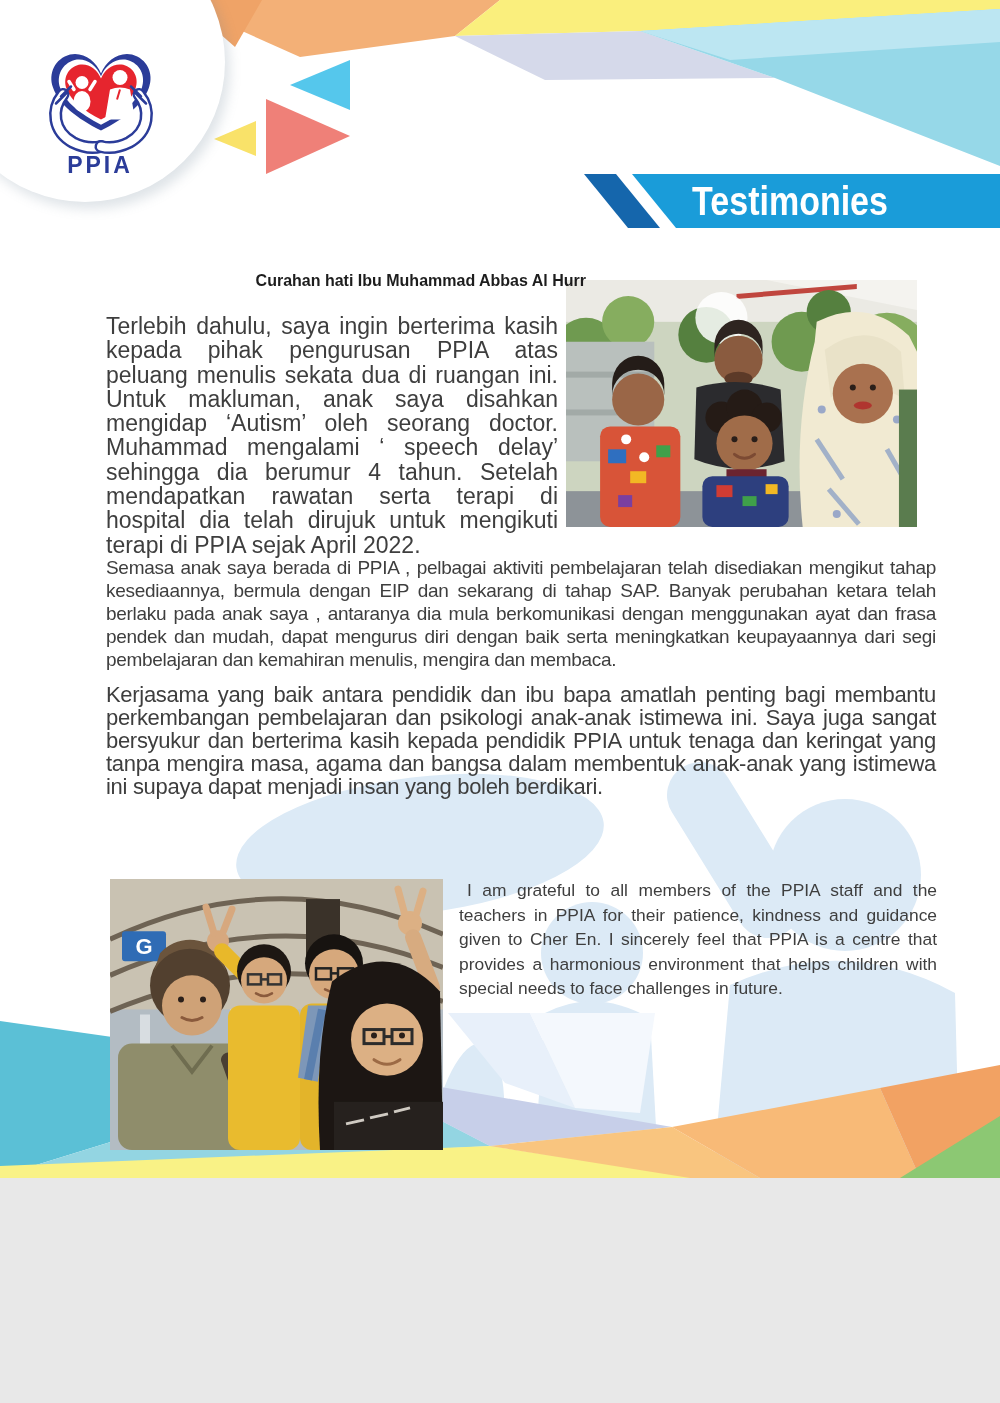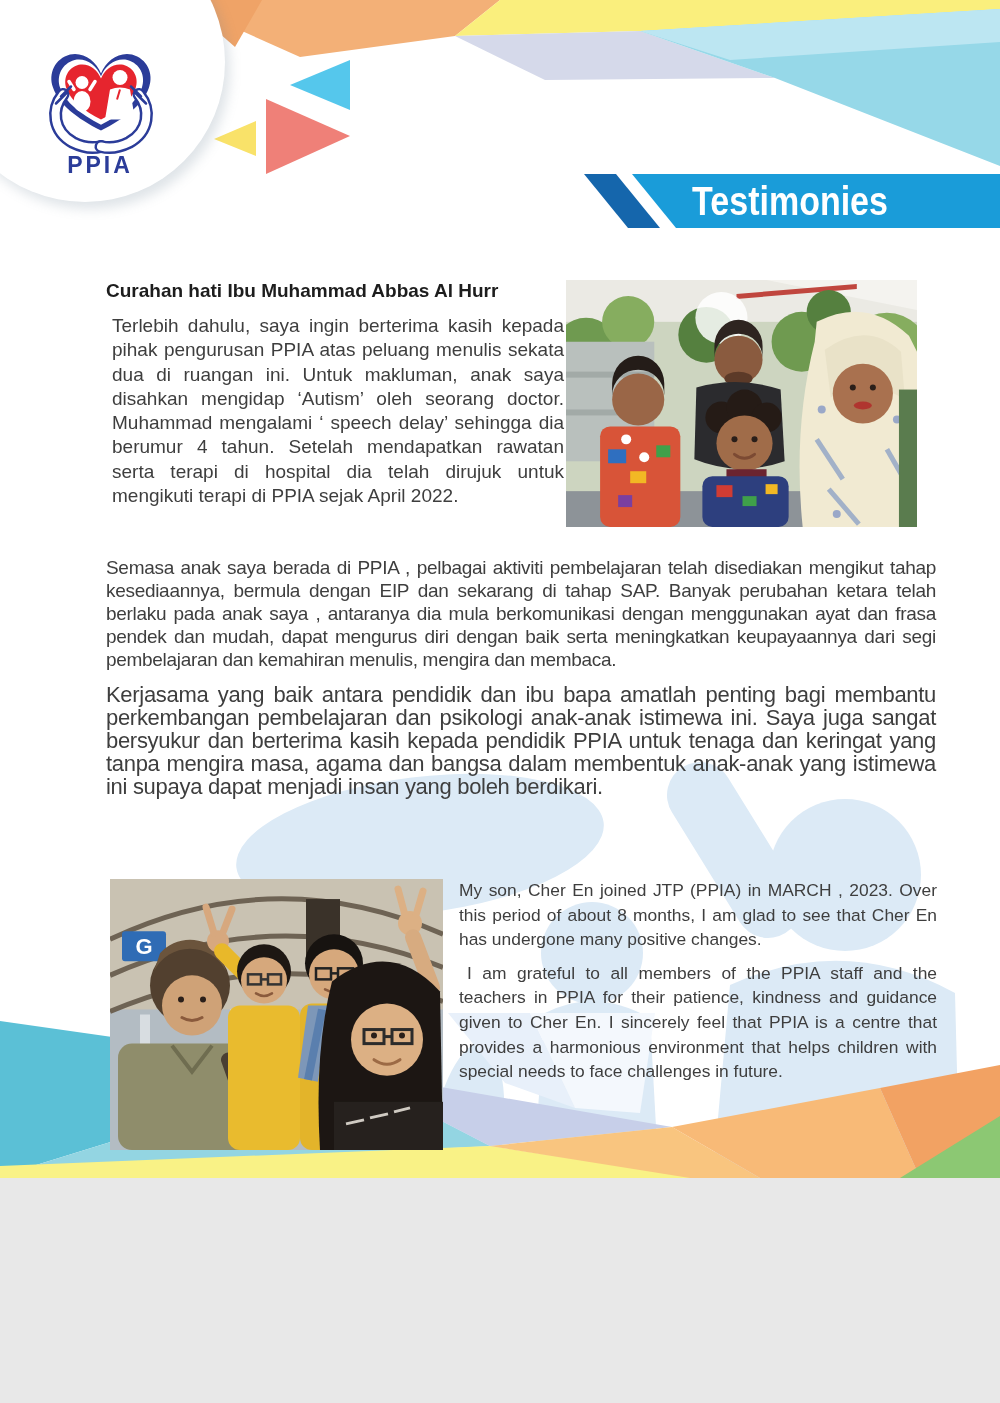--- a/index.html
+++ b/index.html
@@ -24,22 +24,22 @@
     font-size:23px; font-weight:bold; color:#2b3c99; letter-spacing:3px;
   }
   .banner-title{
     left:640px; top:175px; width:300px; height:52px;
     display:flex; align-items:center; justify-content:center;
     font-size:40px; font-weight:bold; color:#ffffff;
     transform:scaleX(0.85);
   }
 
   
-  .t1-title{left:106px; top:280px; width:480px; font-size:19px; font-weight:bold; color:#1d1d1d;}
-  .t1-p1{left:112px; top:314px; width:452px; font-size:19px; line-height:24.3px; text-align:justify;}
+  .t1-title{left:106px; top:272px; width:480px; font-size:16px; font-weight:bold; color:#1d1d1d;text-align:right;}
+  .t1-p1{left:106px; top:314px; width:452px; font-size:23px; line-height:24.3px; text-align:justify;}
   .photo1{left:566px; top:280px; width:351px; height:247px;}
   .t1-p2{left:106px; top:536px; width:830px; font-size:19px; line-height:23px; text-align:justify; letter-spacing:-0.3px;margin-top:20px;}
   .t1-p3{left:106px; top:683px; width:830px; font-size:22px; line-height:23px; text-align:justify; letter-spacing:-0.3px;}
 
   
   .photo2{left:110px; top:879px; width:333px; height:271px;}
   .t2-col{left:459px; top:878px; width:478px; font-size:17.4px; line-height:24.6px; text-align:justify;}
   .t2-col p{margin:0 0 9px 0;}
   .indent-lg{text-indent:26px;}
   .indent-sm{text-indent:8px;}
@@ -259,21 +259,20 @@
       <path d="M274,157 L282,157" stroke="#2b2b2b" stroke-width="3"></path>
       <circle cx="264" cy="156" r="3" fill="#2a1f1a"></circle>
         <circle cx="292" cy="156" r="3" fill="#2a1f1a"></circle>
       <path d="M264,180 Q277,189 290,180" stroke="#9c6a45" stroke-width="3" fill="none" stroke-linecap="round"></path>
       <rect x="224" y="222" width="109" height="48" fill="#26211e"></rect>
       <path d="M236,244 L254,240 M260,238 L278,234 M284,232 L300,228" stroke="#cfcac2" stroke-width="3"></path>
     </g>
   </svg>
 
   <div class="abs t2-col z3">
-    <p>My son, Cher En joined  JTP (PPIA)  in  MARCH , 2023. Over  this  period  of  about  8 months,  I am glad to see  that  Cher En has  undergone  many  positive changes.</p>
     <p class="indent-sm">I am grateful  to all members of  the  PPIA  staff  and the  teachers  in  PPIA   for  their  patience, kindness and  guidance  given  to  Cher En. I sincerely feel that PPIA  is  a  centre  that  provides  a  harmonious environment  that  helps  children  with  special  needs to face challenges in future.</p>
   </div>
 
 
   <svg class="abs bottom-band z1" width="1000" height="165" viewBox="0 0 1000 165" aria-hidden="true">
     <polygon points="448,0 530,0 575,95 505,70" fill="#e8f0fa"></polygon>
     <polygon points="530,0 655,0 640,100 575,95" fill="#f4f8fd"></polygon>
     <polygon points="0,8 343,57 20,157 0,157" fill="#5bc0d6"></polygon>
     <polygon points="20,157 343,57 490,133" fill="#93d5e2"></polygon>
     <polygon points="0,153 490,133 700,165 0,165" fill="#f9f286"></polygon>

